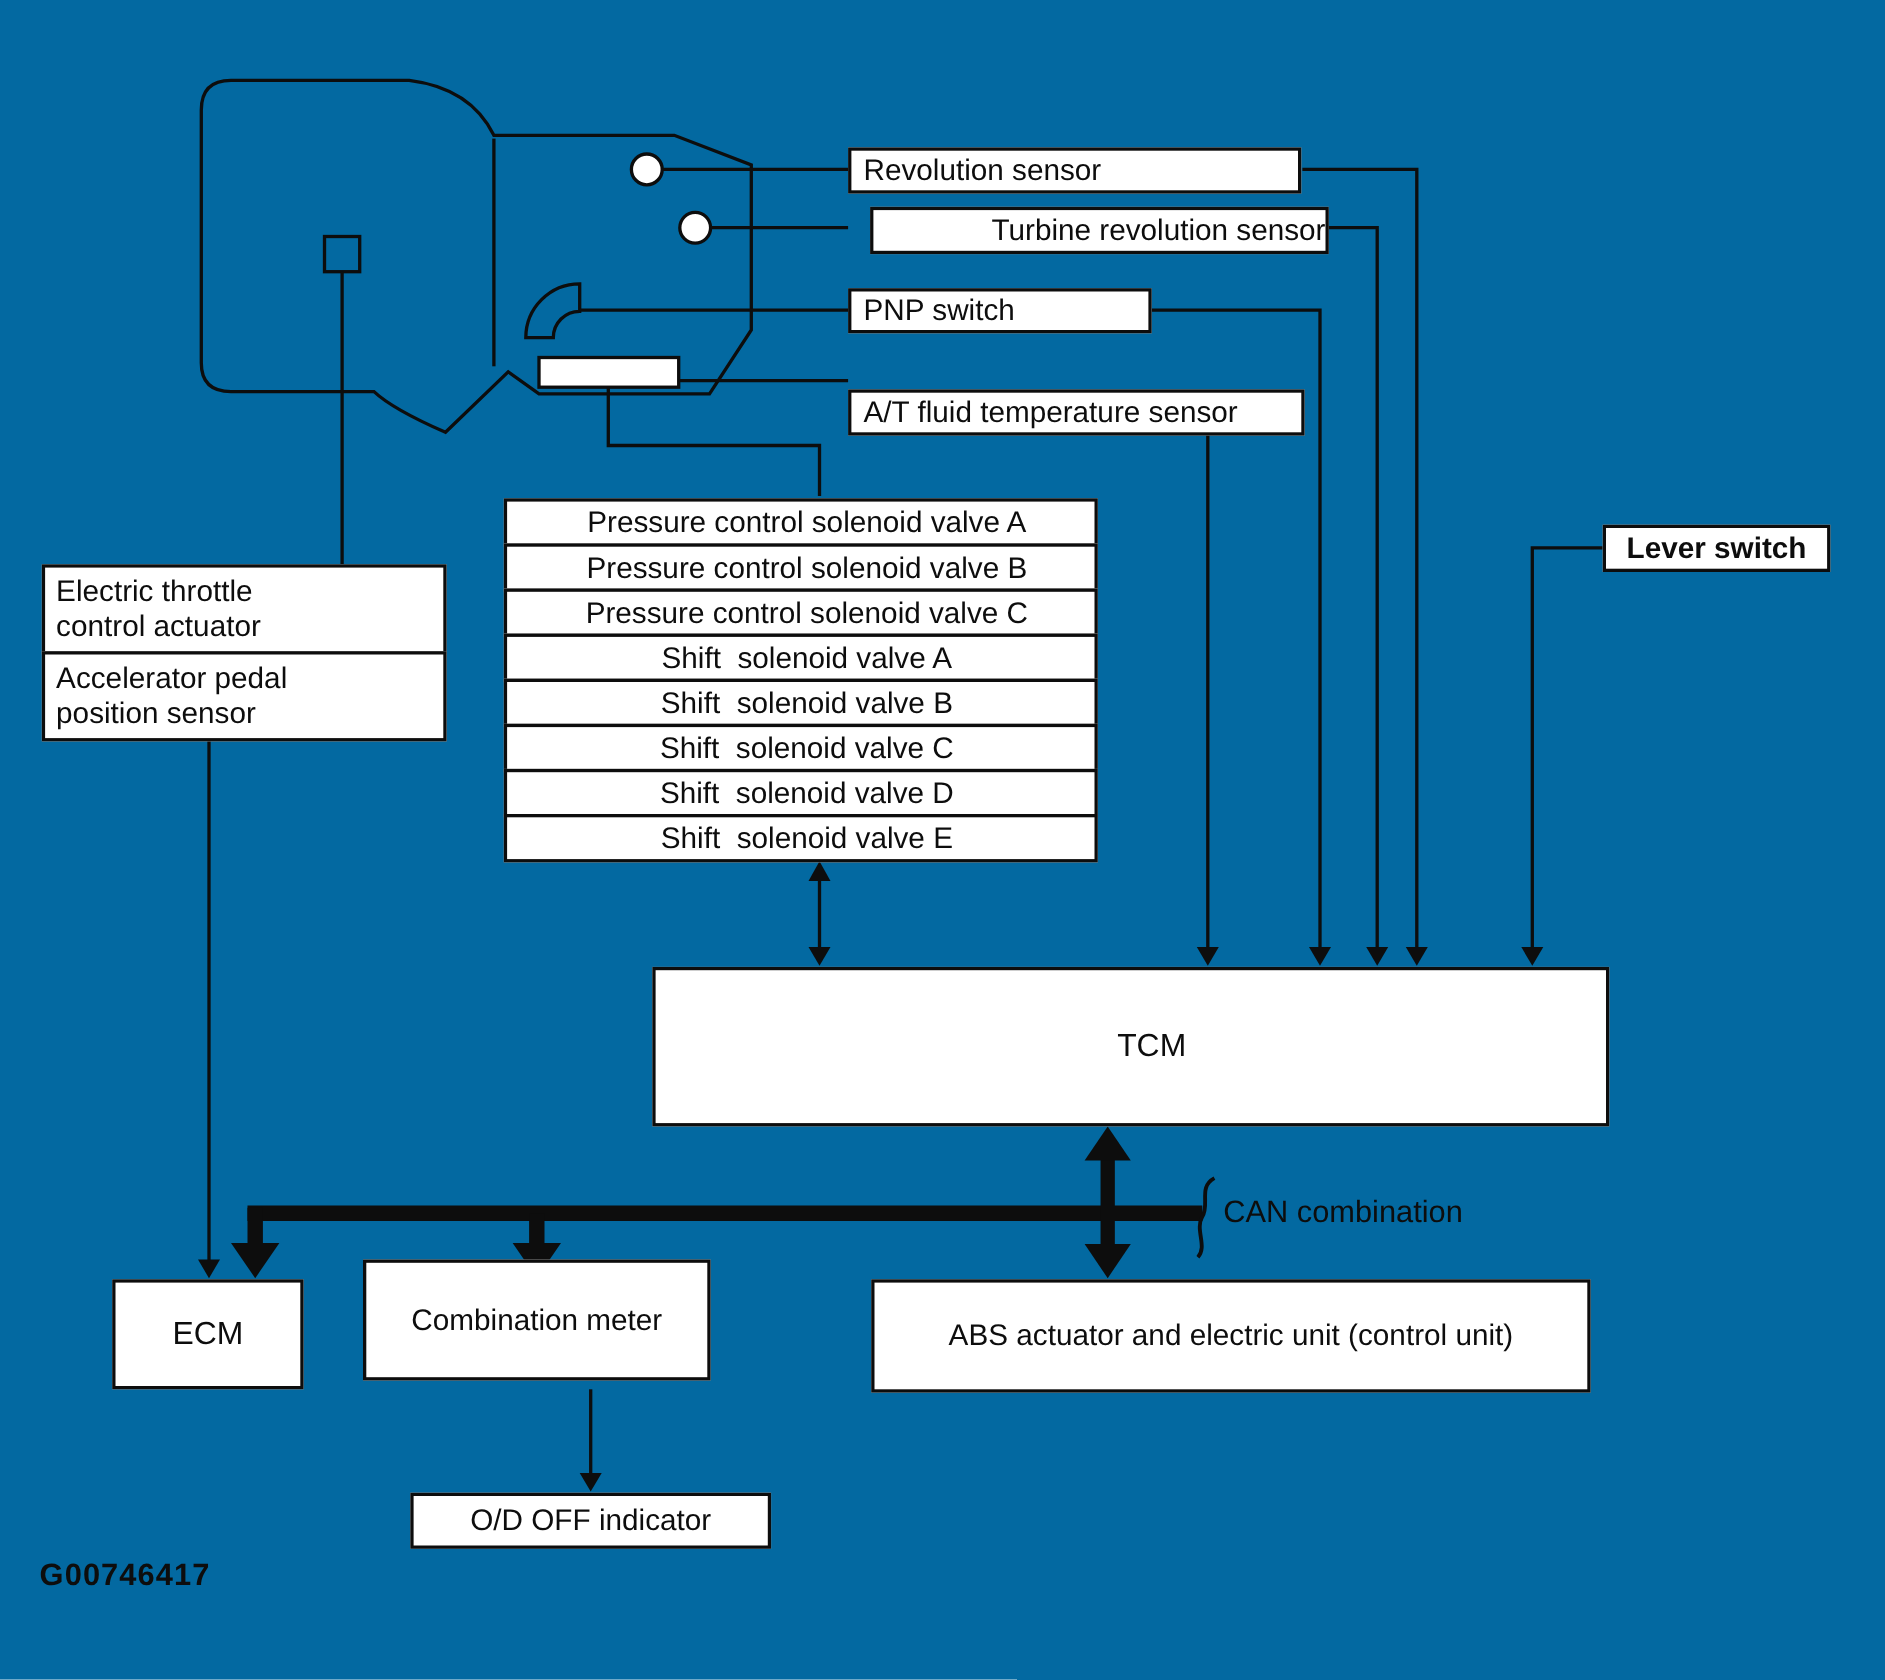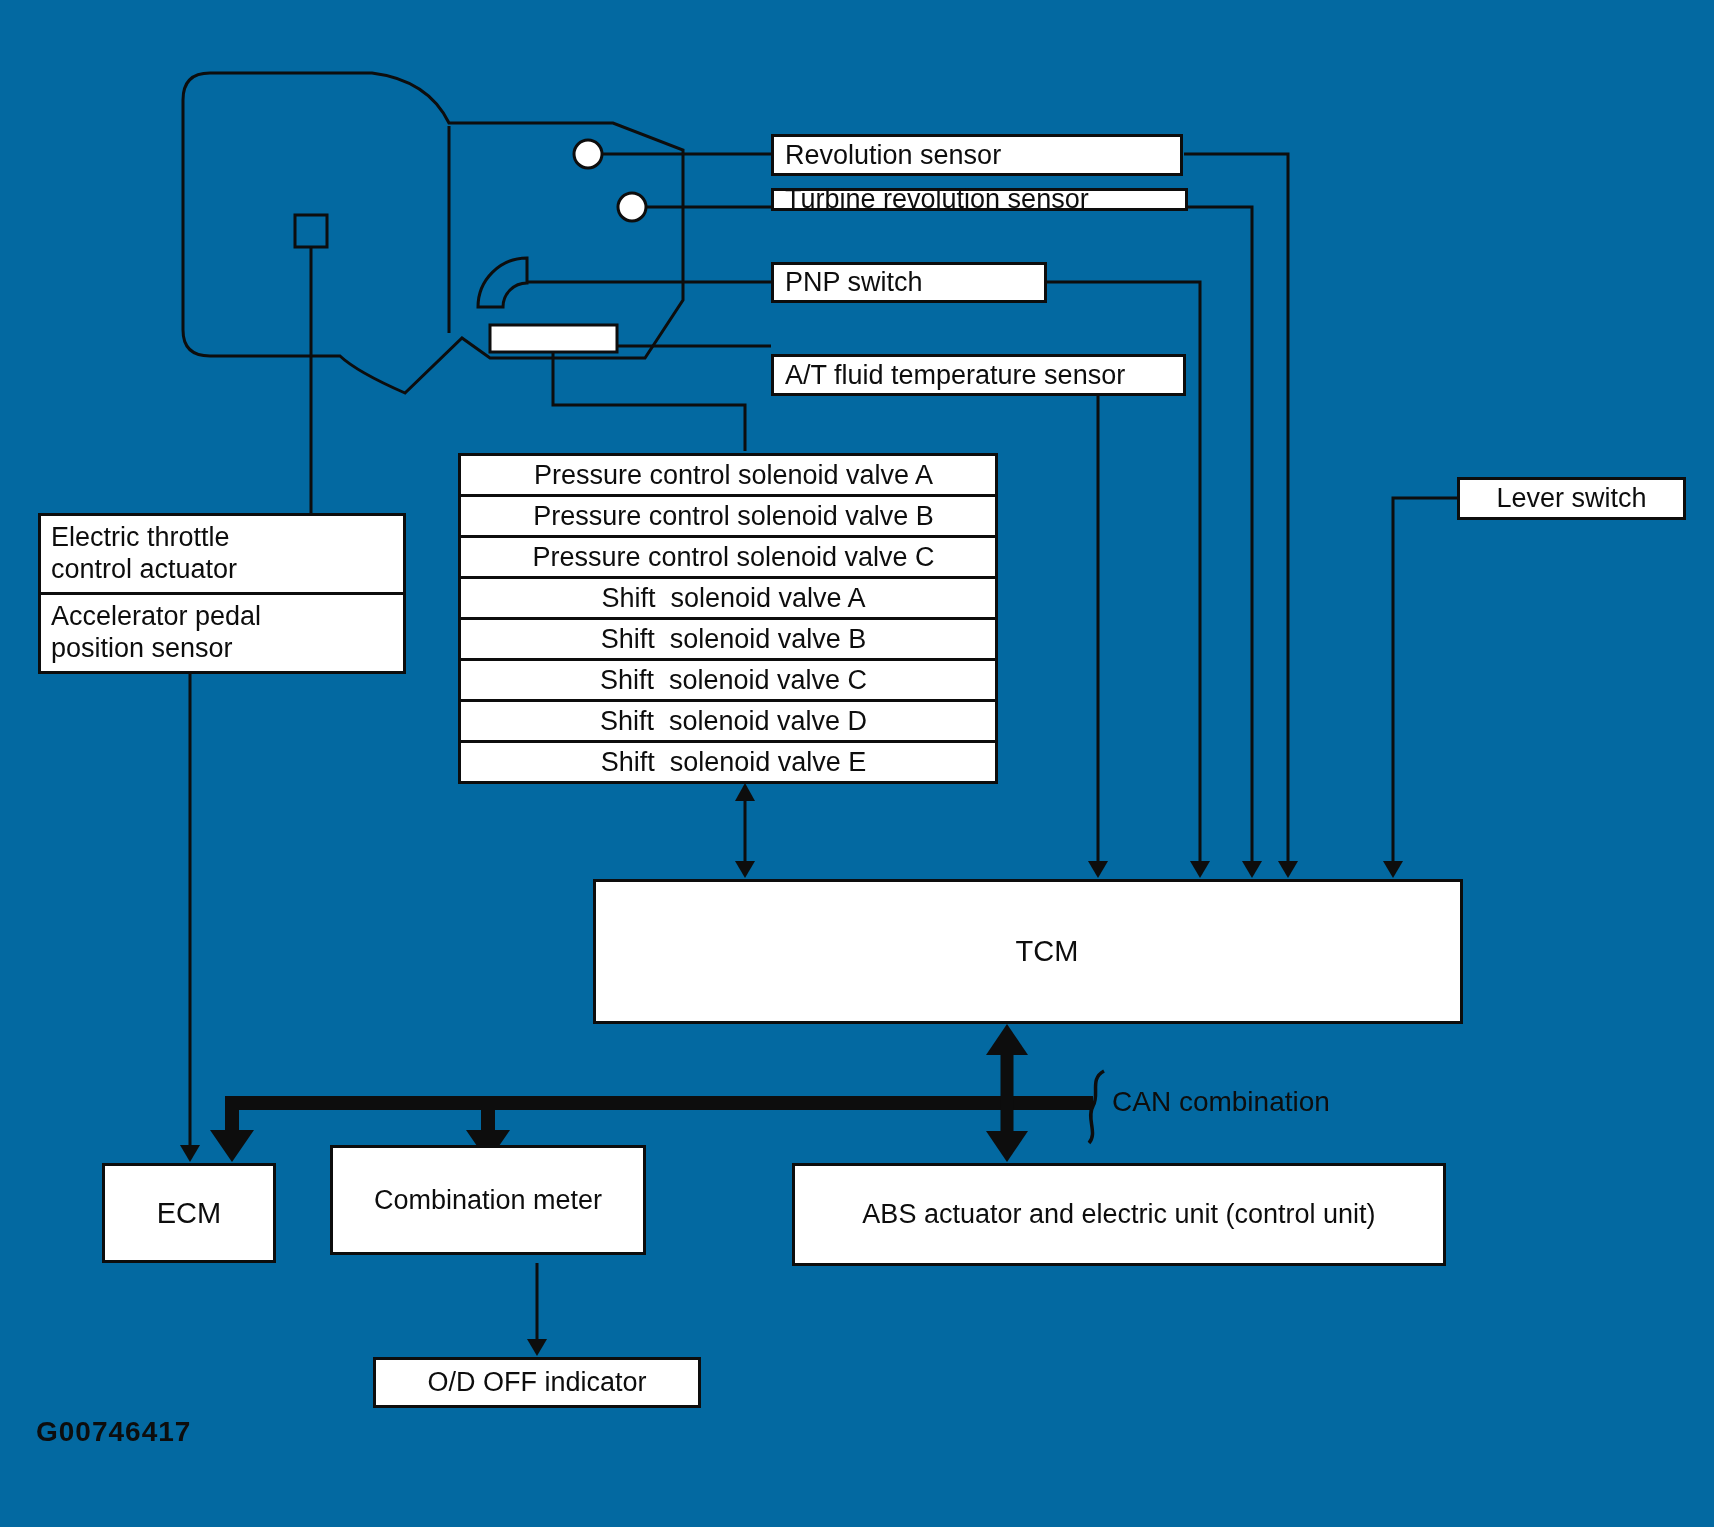--- a/index.html
+++ b/index.html
@@ -78,21 +78,21 @@
       <path d="M 1007,1048 L 1007,1140" stroke="#0d0d0d" stroke-width="13" fill="none"></path>
       <polygon points="1007,1024 986,1055 1028,1055" fill="#0d0d0d"></polygon>
       <polygon points="1007,1162 986,1131 1028,1131" fill="#0d0d0d"></polygon>
       <path d="M 1104,1071 C 1089,1079 1100,1095 1093,1106 C 1086,1118 1098,1133 1089,1143" stroke="#0d0d0d" stroke-width="3.5" fill="none"></path>
     </g>
   </svg>
 
   <div class="box pad" style="left:771px;top:134px;width:412px;height:42px;">
     <span>Revolution sensor</span>
   </div>
-  <div class="box pad" style="left:771px;top:188px;width:417px;height:23px;">
+  <div class="box pad" style="left:791px;top:188px;width:417px;height:43px;justify-content:flex-end;">
     <span>Turbine revolution sensor</span>
   </div>
   <div class="box pad" style="left:771px;top:262px;width:276px;height:41px;">
     <span>PNP switch</span>
   </div>
   <div class="box pad" style="left:771px;top:326px;width:415px;height:42px;margin-top:28px;">
     <span>A/T fluid temperature sensor</span>
   </div>
 
   <div class="stack">
@@ -108,21 +108,21 @@
 
   <div class="twoline" style="left:38px;top:513px;width:368px;height:82px;">
     <span>Electric throttle</span>
     <span>control actuator</span>
   </div>
   <div class="twoline" style="left:38px;top:592px;width:368px;height:82px;">
     <span>Accelerator pedal</span>
     <span>position sensor</span>
   </div>
 
-  <div class="box center" style="left:1457px;top:477px;width:229px;height:43px;">
+  <div class="box center" style="left:1457px;top:477px;width:207px;height:43px;font-weight:bold;">
     <span>Lever switch</span>
   </div>
 
   <div class="box center" style="left:593px;top:879px;width:870px;height:145px;font-size:29px;padding-left:38px;">
     <span>TCM</span>
   </div>
 
   <div class="floating-label" style="left:1112px;top:1086px;">CAN combination</div>
 
   <div class="box center" style="left:102px;top:1163px;width:174px;height:100px;font-size:29px;">

